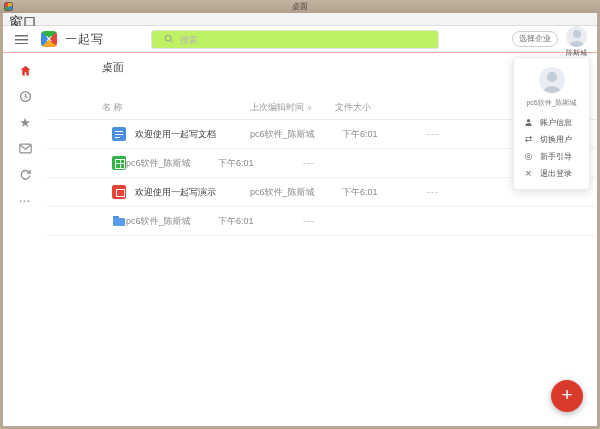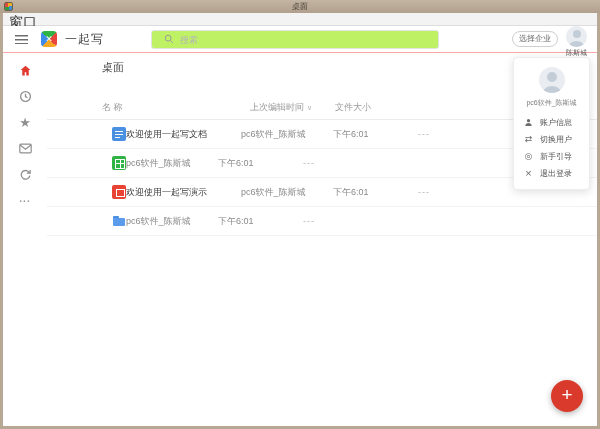--- a/index.html
+++ b/index.html
@@ -71,21 +71,21 @@
   .ficon.doc::after { content:""; position:absolute; left:3px; top:4px; width:8px; height:7px;
     background:linear-gradient(#fff,#fff) 0 0/8px 1.2px no-repeat, linear-gradient(#fff,#fff) 0 3px/8px 1.2px no-repeat, linear-gradient(#fff,#fff) 0 6px/5px 1.2px no-repeat; }
   .ficon.sheet { background:#2fb344; }
   .ficon.sheet::after { content:""; position:absolute; left:3px; top:3px; width:8px; height:8px;
     border:1px solid #fff; background:linear-gradient(#fff,#fff) 0 3px/8px 1px no-repeat, linear-gradient(#fff,#fff) 3.5px 0/1px 8px no-repeat; }
   .ficon.slide { background:#e84335; }
   .ficon.slide::after { content:""; position:absolute; left:3.5px; top:4px; width:7px; height:6px; border:1.2px solid #fff; }
   .ficon.folder { background:transparent; border-radius:0; }
   .ficon.folder::before { content:""; position:absolute; left:1px; top:2px; width:6px; height:3px; border-radius:1px 1px 0 0; background:#4a90e2; }
   .ficon.folder::after { content:""; position:absolute; left:1px; top:4px; width:12px; height:8px; border-radius:1px; background:#5a9ceb; }
-  .fname { width:115px; color:#3c3c3c; white-space:nowrap; overflow:hidden;font-family:Liberation Serif, serif; }
+  .fname { width:115px; margin-left:9px; color:#3c3c3c; white-space:nowrap; overflow:hidden;font-family:Liberation Serif, serif; }
   .fowner { width:92px; color:#8a8a8a; }
   .ftime { width:85px; color:#8a8a8a; }
   .fsize { color:#b5b5b5; letter-spacing:1px; }
 
   
   .user-menu { position:absolute; right:10px; top:57px; width:77px; background:#fff; border:1px solid #ededed; border-radius:4px;
     box-shadow:0 2px 10px rgba(0,0,0,.13); padding:9px 0 7px 0; z-index:20; }
   .user-menu .avatar.big { width:26px; height:26px; margin:0 auto; }
   .user-menu .avatar.big::before { width:10px; height:10px; margin-left:-5px; top:5px; }
   .user-menu .avatar.big::after { width:18px; height:13px; margin-left:-9px; bottom:-6px; }

